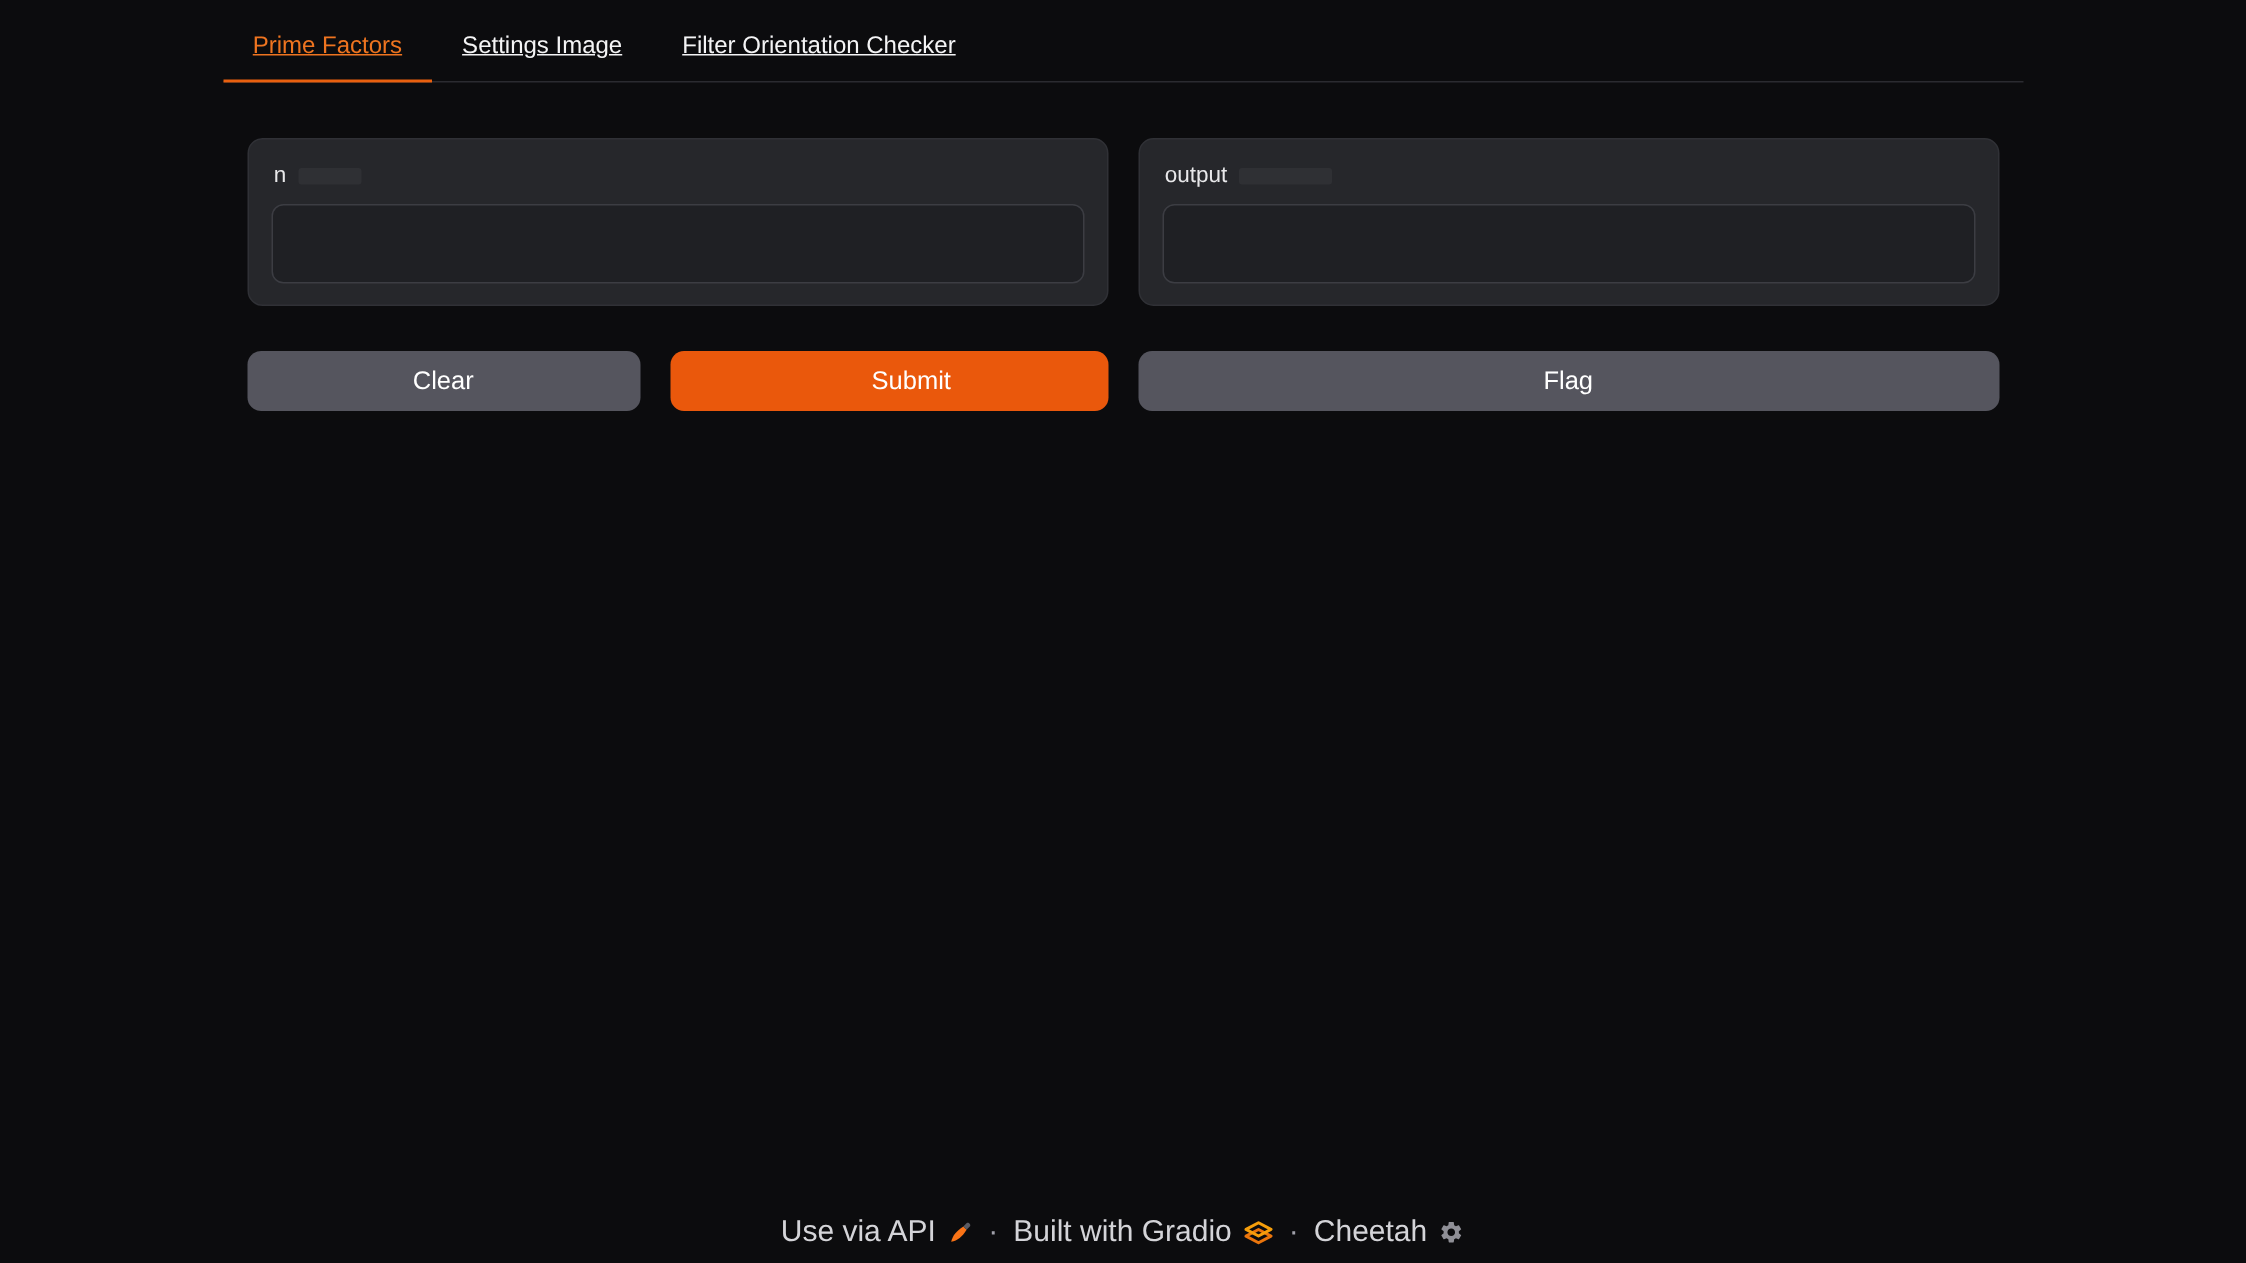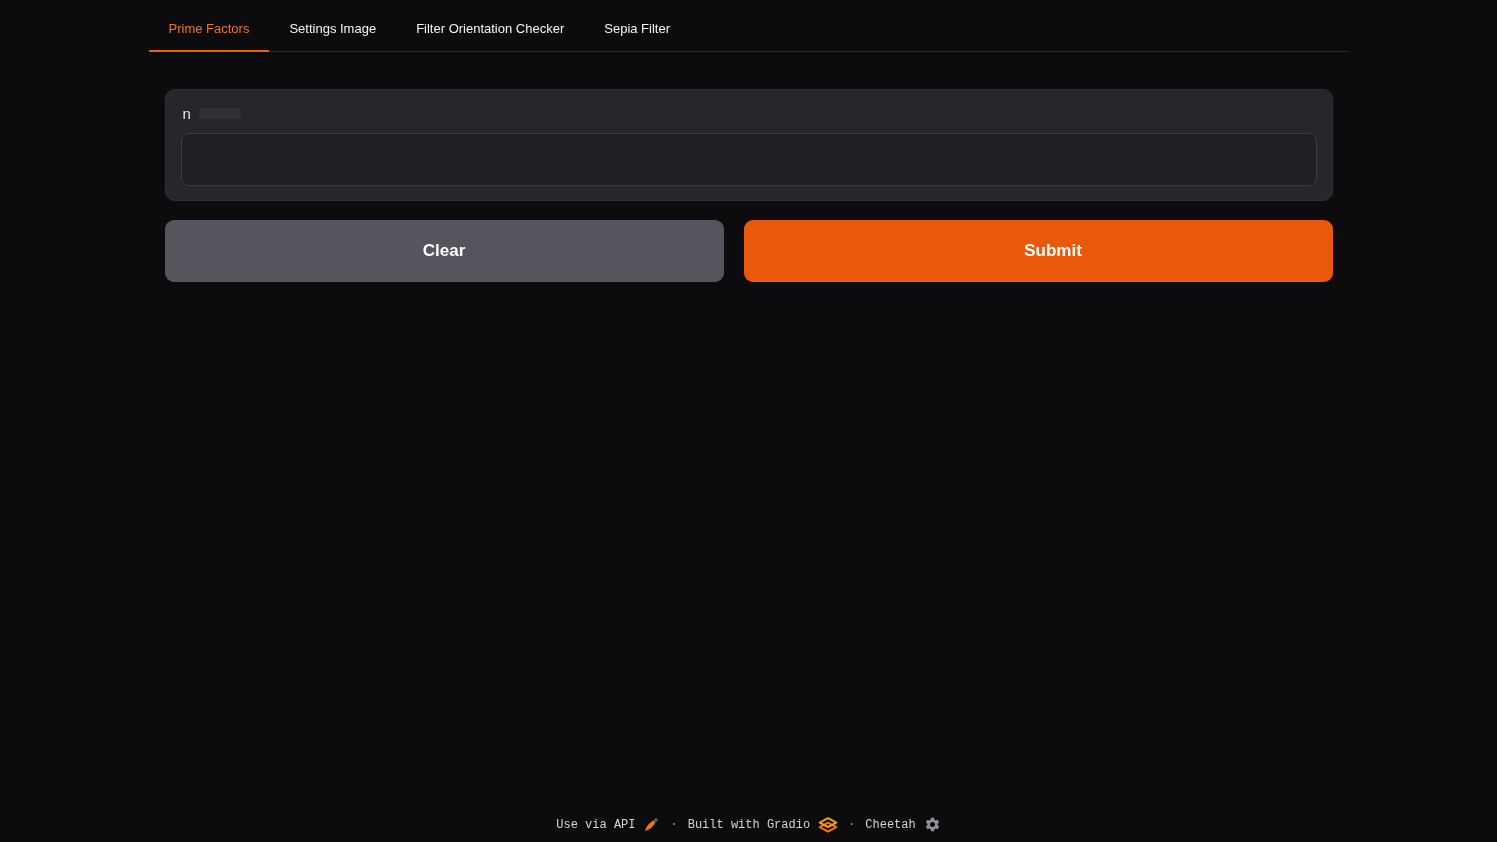--- a/index.html
+++ b/index.html
@@ -11,24 +11,25 @@
     color: #f4f4f5;
     position: relative;
     overflow: hidden;
   }
   .container { width: 1200px; margin: 0 auto; padding-top: 9px; }
 
   
   .tab-nav { display: flex; border-bottom: 1px solid #2b2b30; }
   .tab {
     background: none; border: none; cursor: pointer;
-    font-family: inherit; font-size: 13px; color: #f4f4f5;
+    font-family: inherit; font-size: 16px; color: #f4f4f5;
     padding: 12px 20px 13px 20px;
     border-bottom: 2px solid transparent; margin-bottom: -1px;
     line-height: 1.2;
+    text-decoration: underline;
   }
   .tab.active { color: #ee7420; border-bottom-color: #e9600f; }
 
   
   .content { display: flex; gap: 20px; padding: 0 16px; margin-top: 37px; }
   .col { flex: 1; display: flex; flex-direction: column; min-width: 0; }
 
   .panel {
     background: #26272b; border: 1px solid #303136; border-radius: 10px;
     padding: 13px 15px; height: 112px;
@@ -44,68 +45,79 @@
   .textbox {
     display: block; width: 100%; height: 53px;
     background: #1f2024; border: 1px solid #3c3d43; border-radius: 8px;
     resize: none; outline: none; color: #e8e8ea;
     font-family: inherit; font-size: 15px; padding: 8px 11px;
   }
 
   
   .button-row { display: flex; gap: 20px; margin-top: 19px; }
   .btn {
-    flex: 1; height: 62px; border: none; border-radius: 9px;
-    font-family: inherit; font-weight: 700; font-size: 17px;
-    color: #ffffff; cursor: pointer;
+    flex: 1; height: 40px; border: none; border-radius: 9px;
+    font-family: inherit; font-weight: 400; font-size: 17px;
+    color: #ffffff; cursor: pointer; margin-top: 11px;
   }
   .btn-secondary { background: #55555e; }
   .btn-primary { background: #ea580c; padding-left: 36px; }
 
   
   .footer {
     position: absolute; left: 0; right: 0; bottom: 9px;
     display: flex; justify-content: center; align-items: center;
-    gap: 10px; color: #d4d4d8; font-size: 12px; font-family: Liberation Mono, monospace;
+    gap: 10px; color: #d4d4d8; font-size: 20px;
   }
   .footer-link {
     display: flex; align-items: center; gap: 8px;
     color: #d4d4d8; cursor: pointer; text-decoration: none;
   }
   .footer-sep { color: #a1a1aa; }
   .icon { display: inline-flex; align-items: center; }
 </style>
 </head>
 <body>
 
 <div class="container">
 
   <div class="tab-nav">
     <button class="tab active">Prime Factors</button>
     <button class="tab">Settings Image</button>
     <button class="tab">Filter Orientation Checker</button>
-    <button class="tab">Sepia Filter</button>
   </div>
 
   <div class="content">
 
     <div class="col">
       <div class="panel">
         <div class="panel-label">
           <span>n</span>
           <span class="shimmer shimmer-n"></span>
         </div>
         <textarea class="textbox" spellcheck="false" placeholder="" style=""></textarea>
       </div>
       <div class="button-row">
         <button class="btn btn-secondary">Clear</button>
         <button class="btn btn-primary">Submit</button>
       </div>
     </div>
 
+    <div class="col">
+      <div class="panel">
+        <div class="panel-label">
+          <span>output</span>
+          <span class="shimmer shimmer-output"></span>
+        </div>
+        <textarea class="textbox" spellcheck="false" placeholder="" style=""></textarea>
+      </div>
+      <div class="button-row">
+        <button class="btn btn-secondary">Flag</button>
+      </div>
+    </div>
 
   </div>
 </div>
 
 <div class="footer">
   <a class="footer-link">
     <span>Use via API</span>
     <span class="icon">
       <svg width="17" height="17" viewBox="0 0 20 20" aria-hidden="true">
         <path d="M2.5 17.5 C3.6 12.4, 6.6 8.9, 12 5.4 L14.6 8 C11.1 13.5, 7.6 16.5, 2.5 17.5 Z" fill="#f97316"></path>

